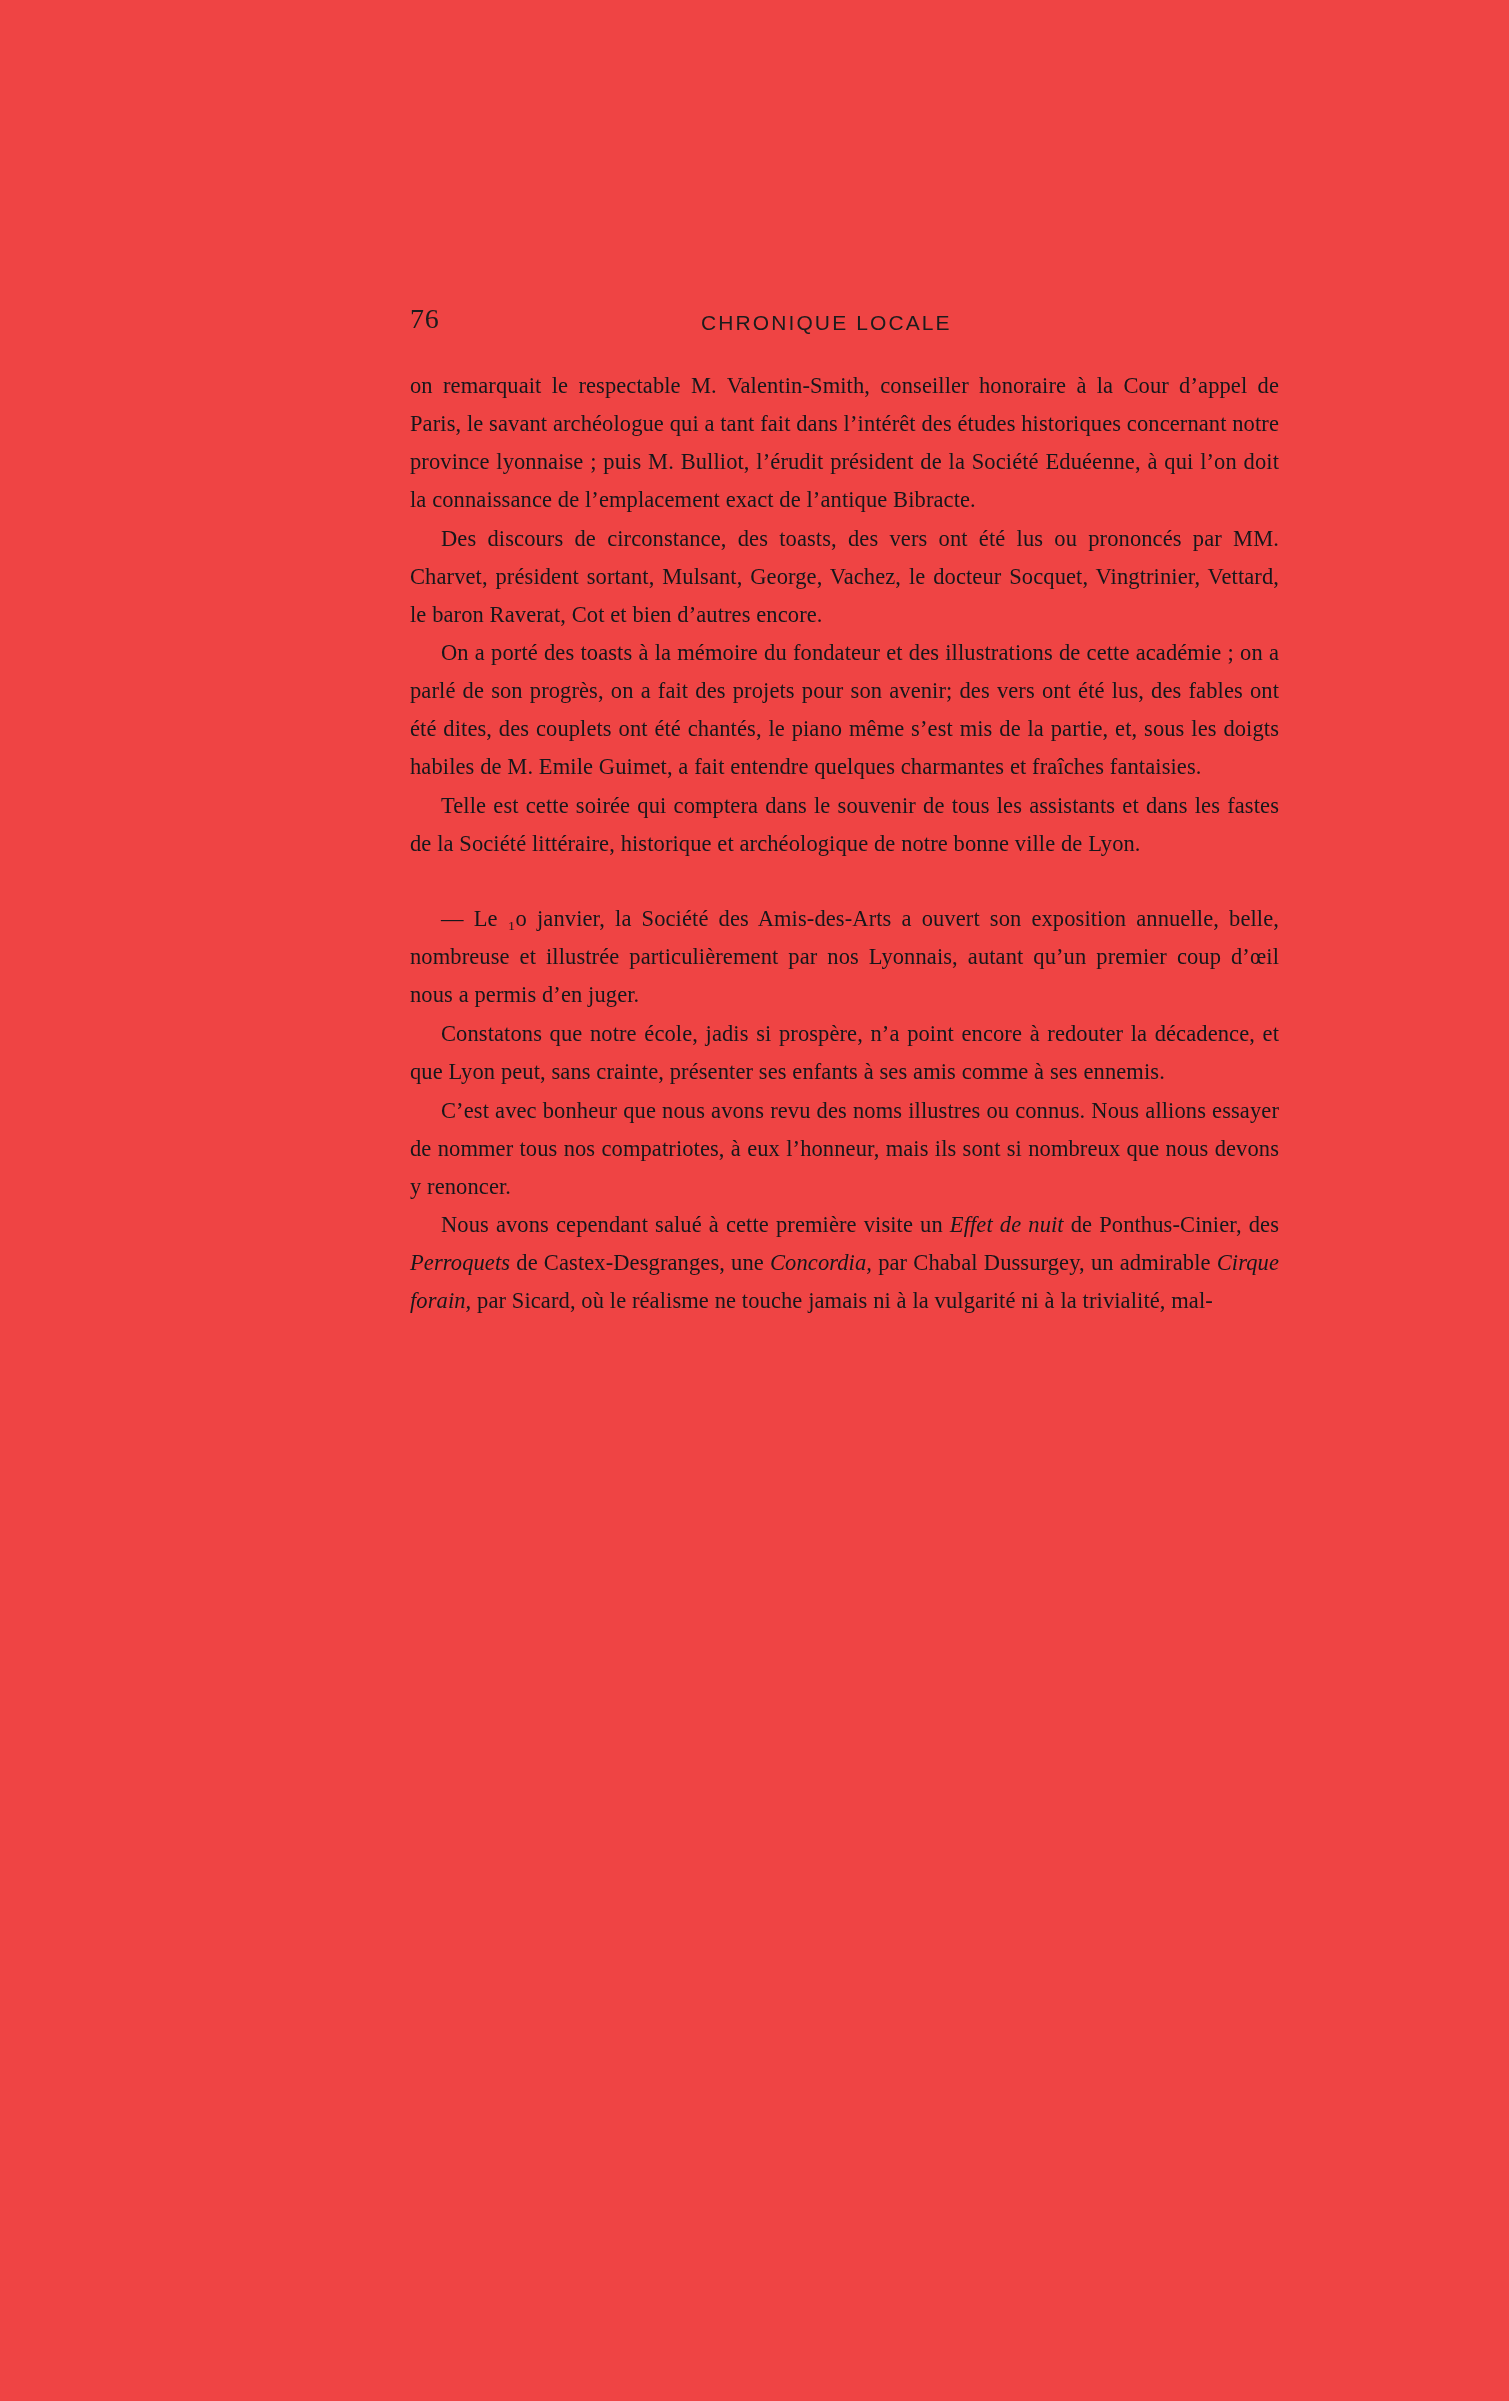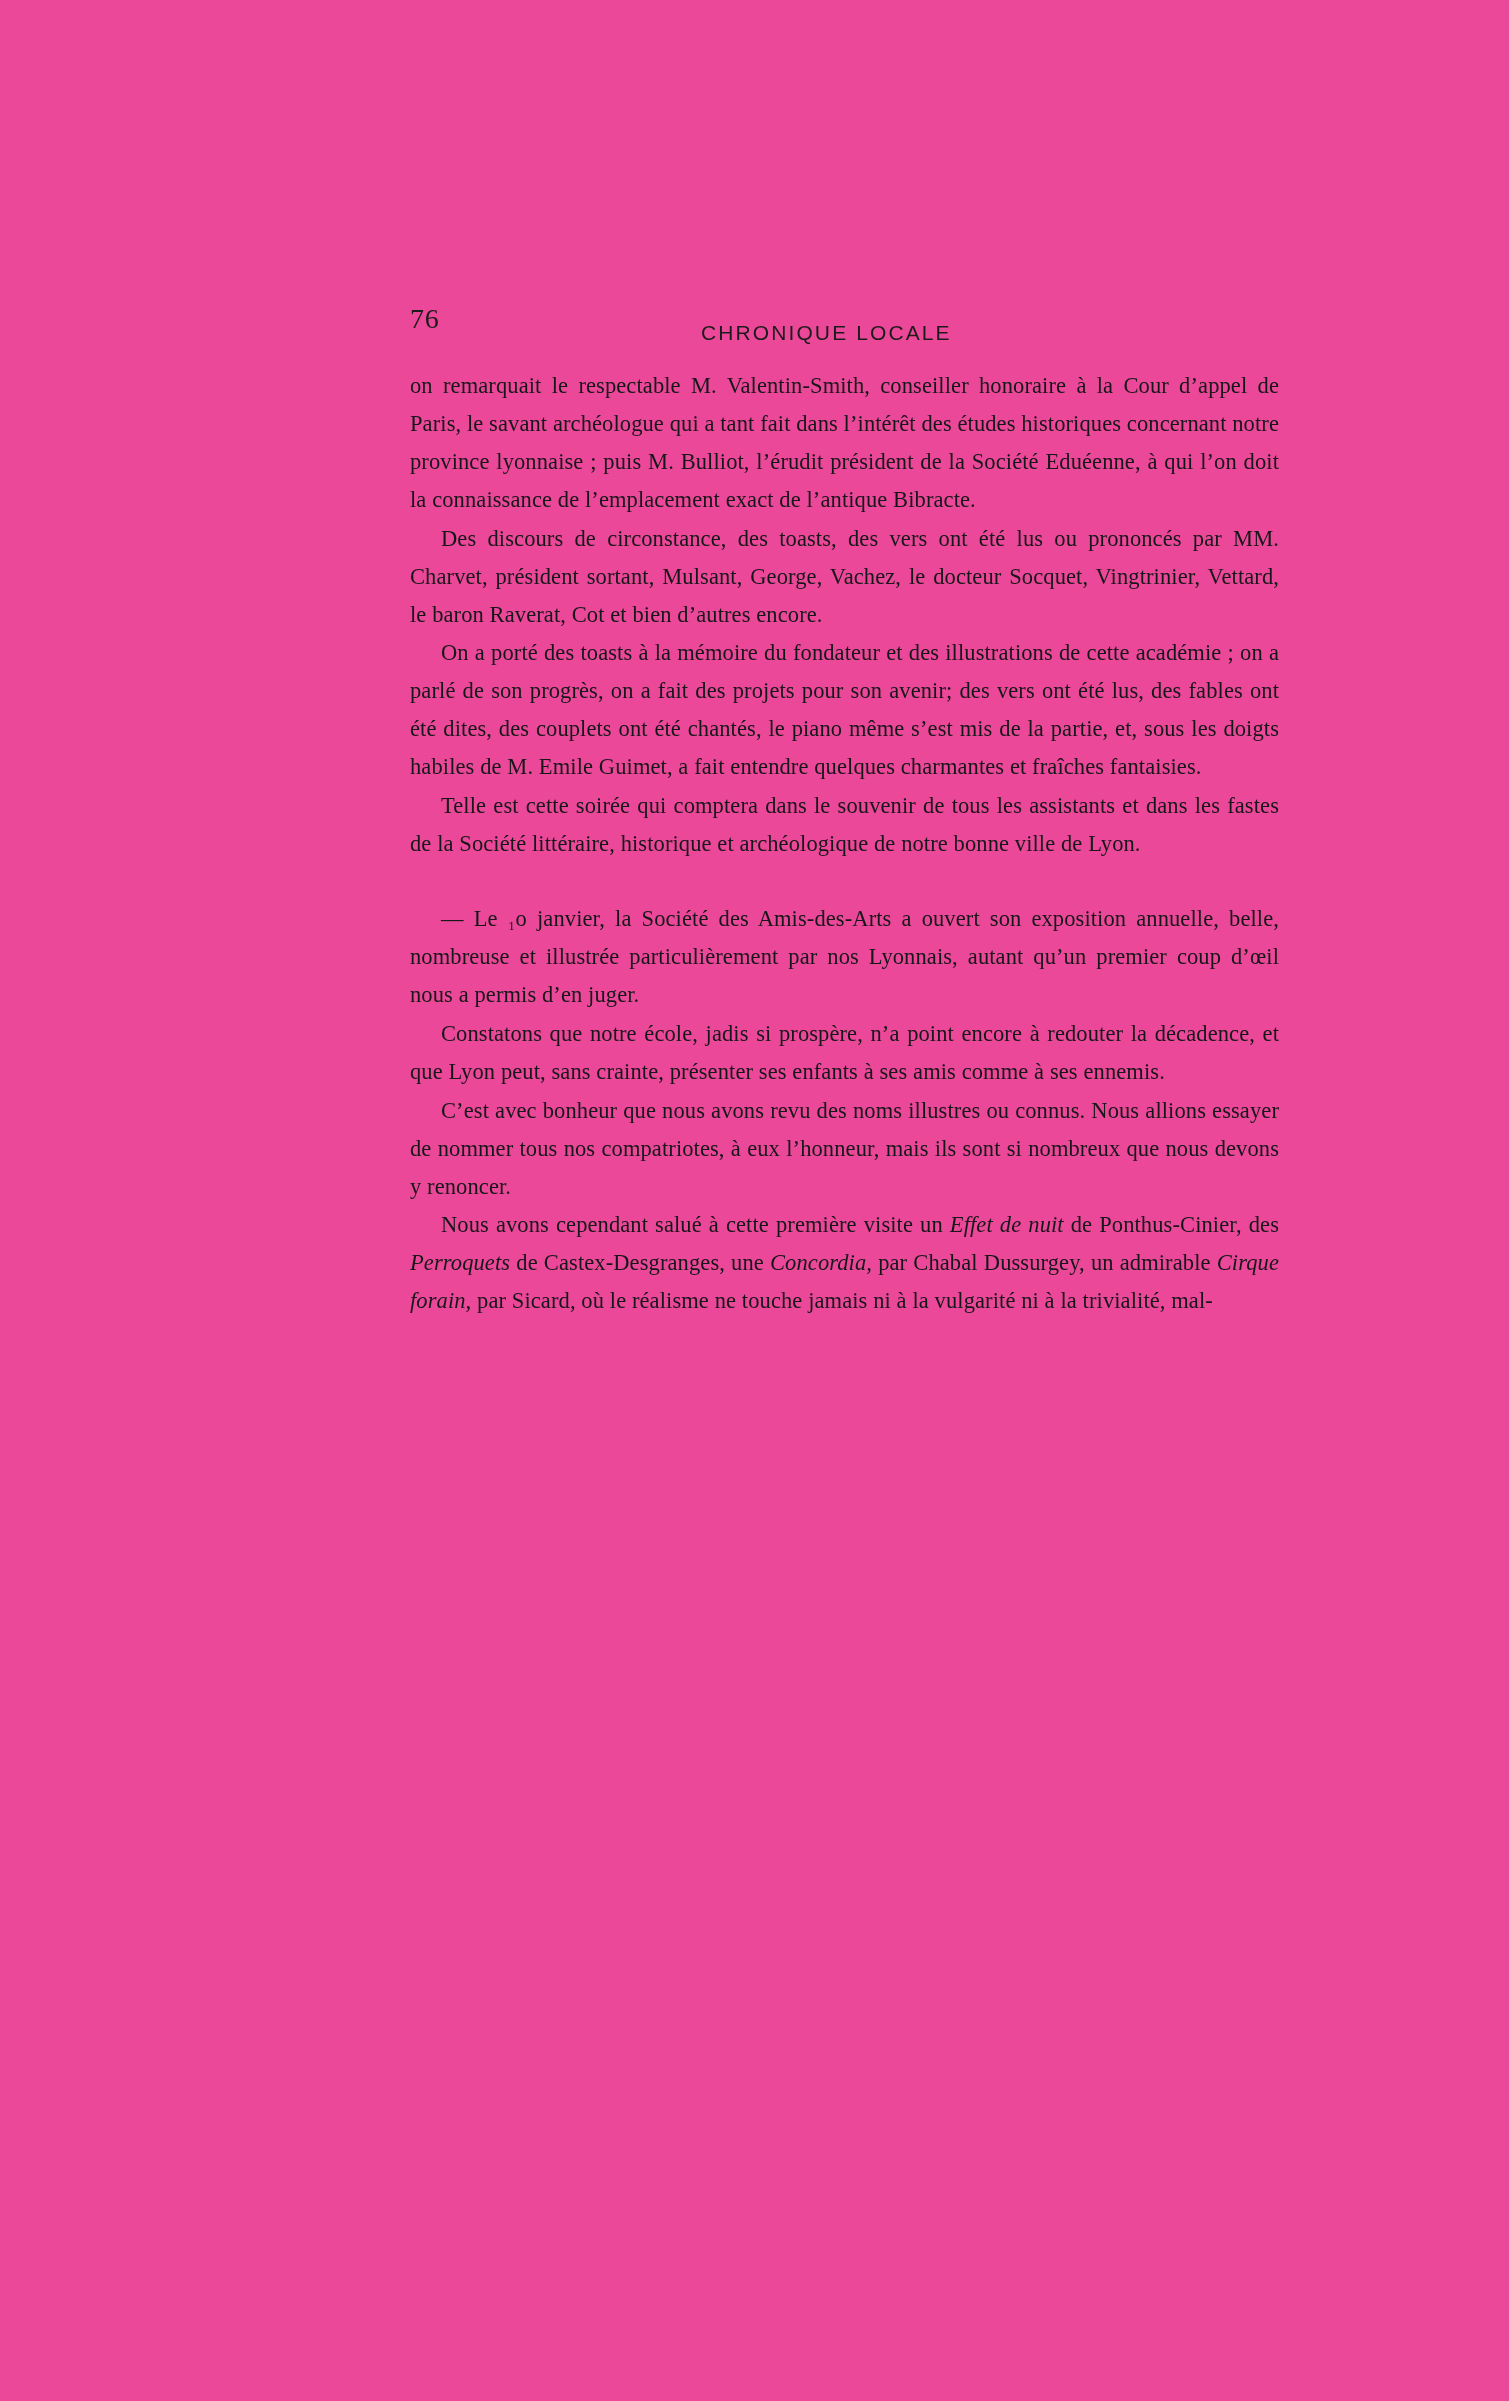--- a/index.html
+++ b/index.html
@@ -12,21 +12,21 @@
     height: 2401px;
     position: relative;
     font-family: "Liberation Serif", serif;
     color: #1a1a1a;
   }
   .page {
     position: absolute;
     top: 0; left: 0;
     width: 1509px;
     height: 2401px;
-    background: #ec4899;
+    background: #ef4444;
   }
   .content {
     position: absolute;
     left: 410px;
     top: 303px;
     width: 869px;
   }
   .header-row {
     position: relative;
     height: 49px;
@@ -37,21 +37,21 @@
     left: 0;
     top: 0;
     font-size: 28px;
     letter-spacing: 0.8px;
     color: #1c1c1c;
     font-family: "Liberation Serif", serif;
   }
   .running-head {
     position: absolute;
     left: 291px;
-    top: 18px;
+    top: 8px;
     font-size: 21px;
     letter-spacing: 2.1px;
     color: #1c1c1c;
     font-family: "Liberation Sans", sans-serif;
     font-weight: normal;
   }
   p.para {
     margin: 0 0 0.8px 0;
     font-size: 22.5px;
     line-height: 38px;

